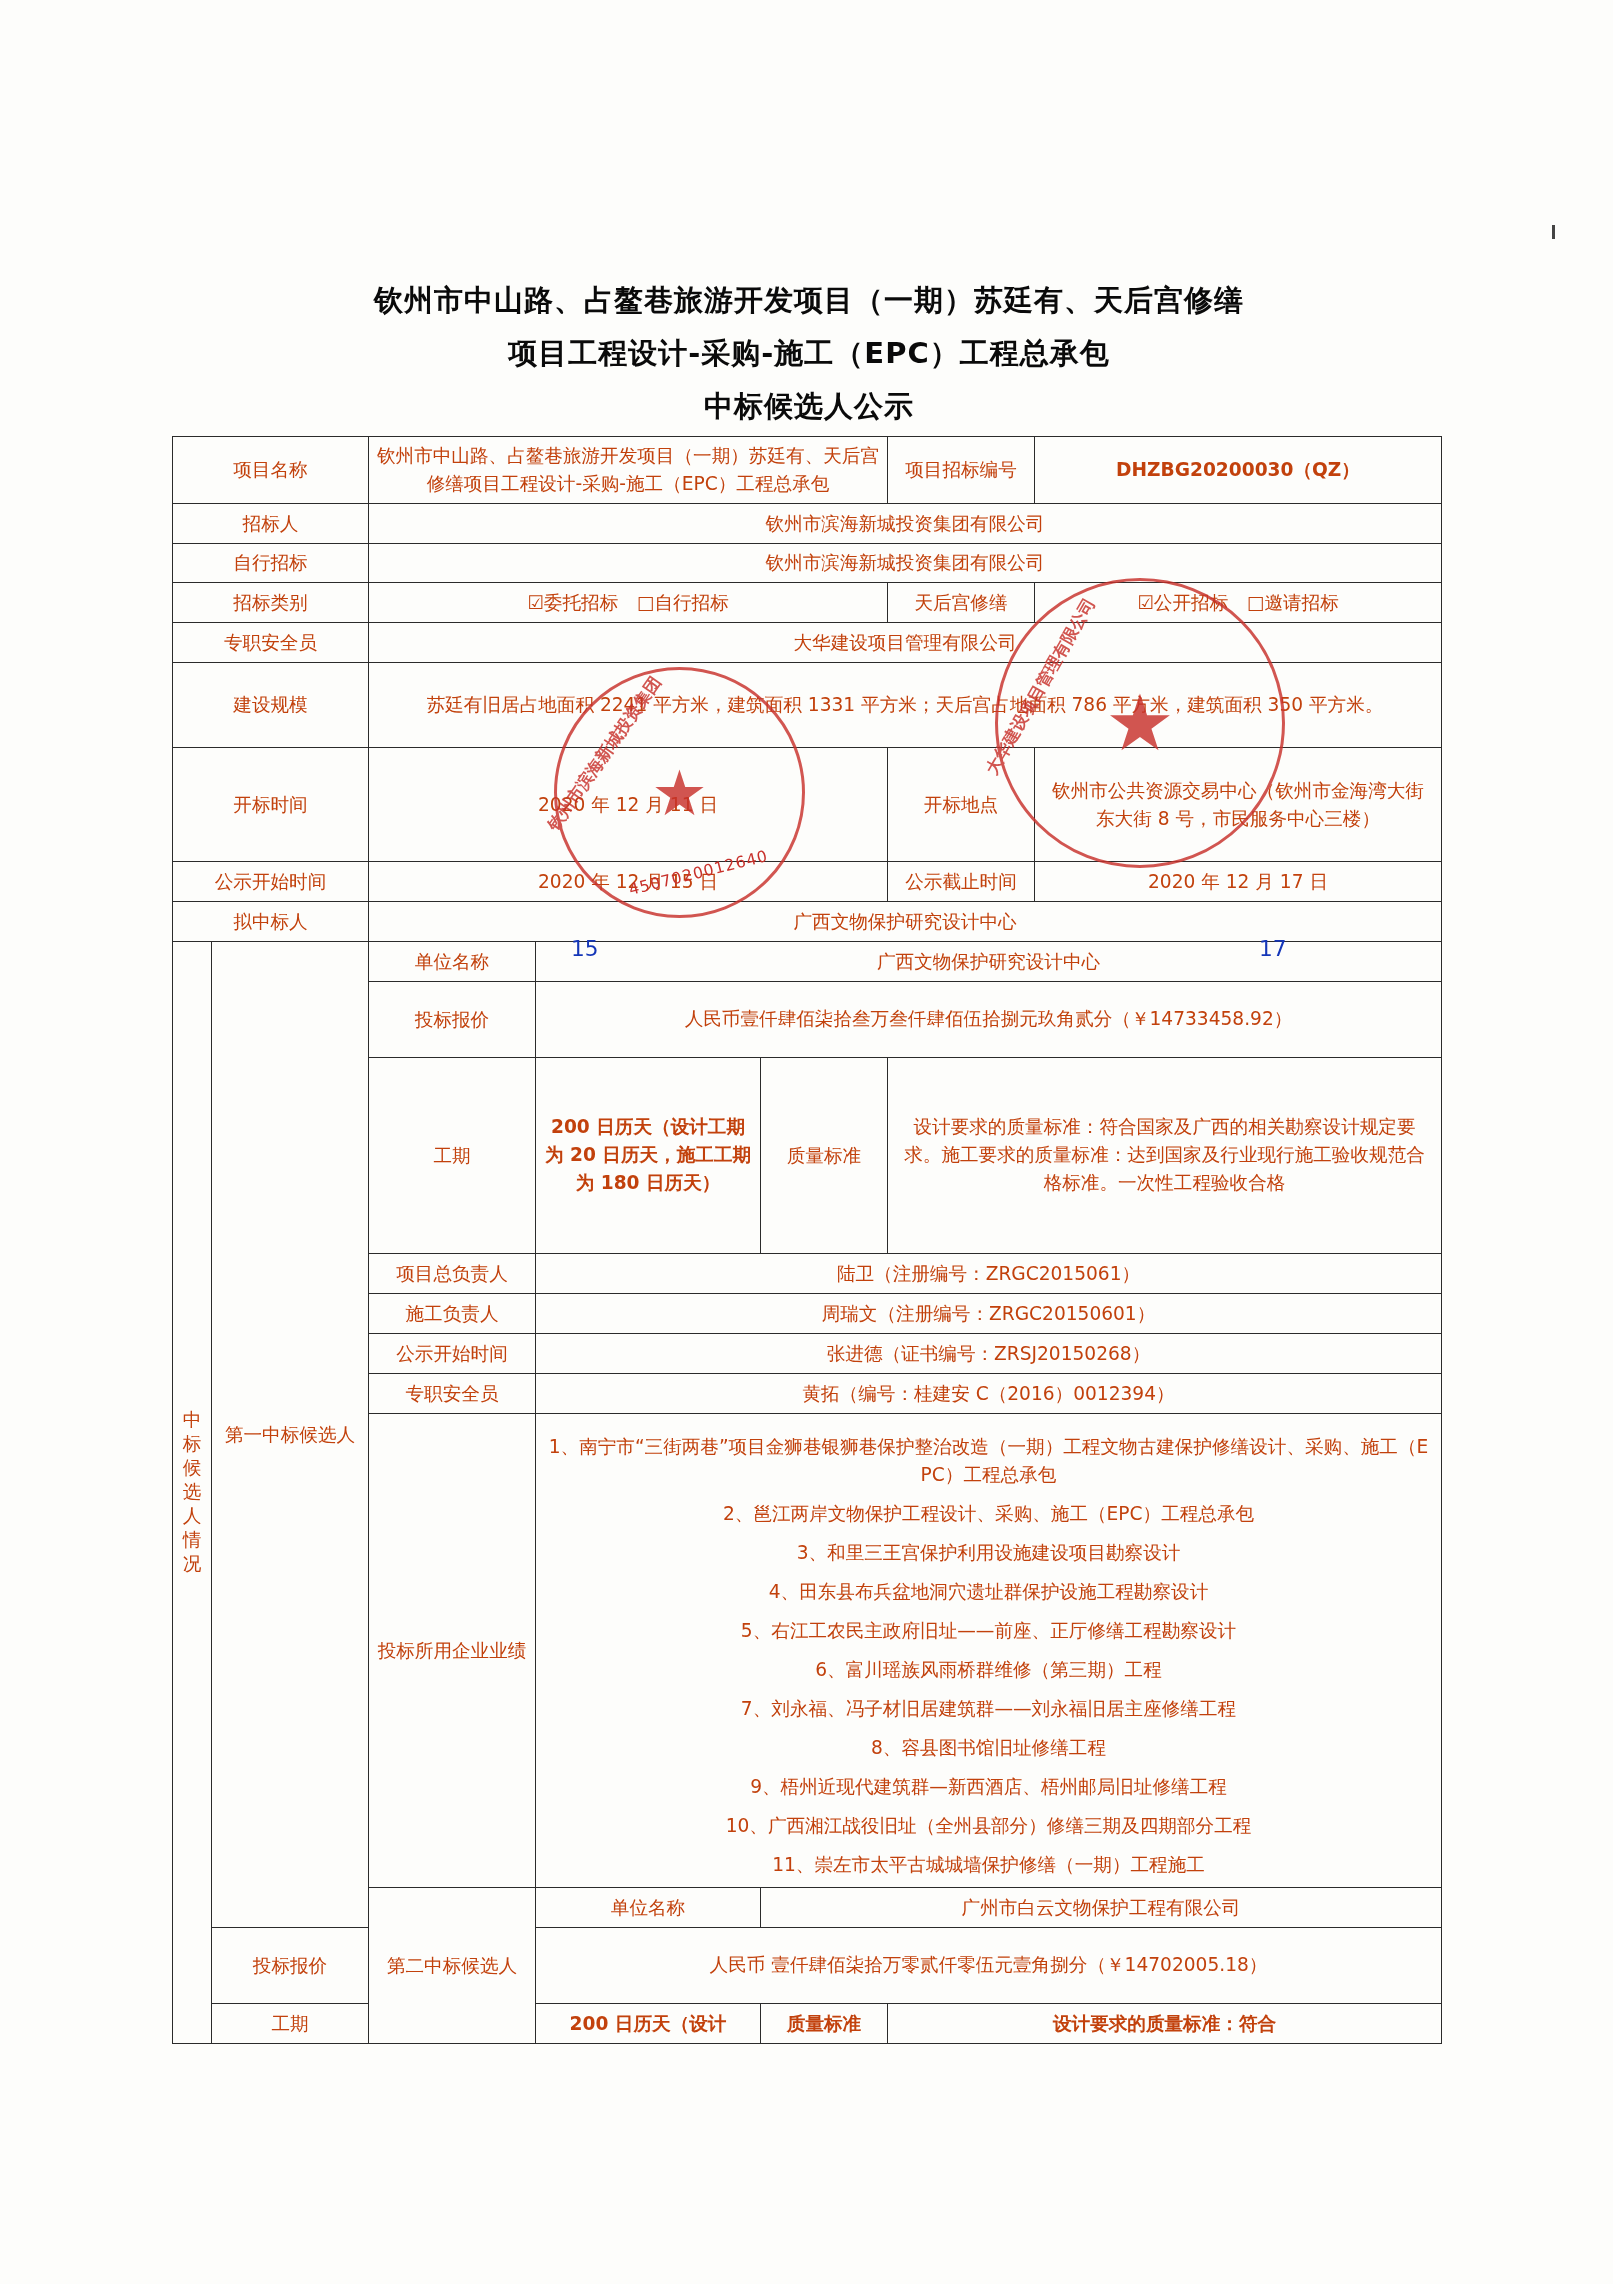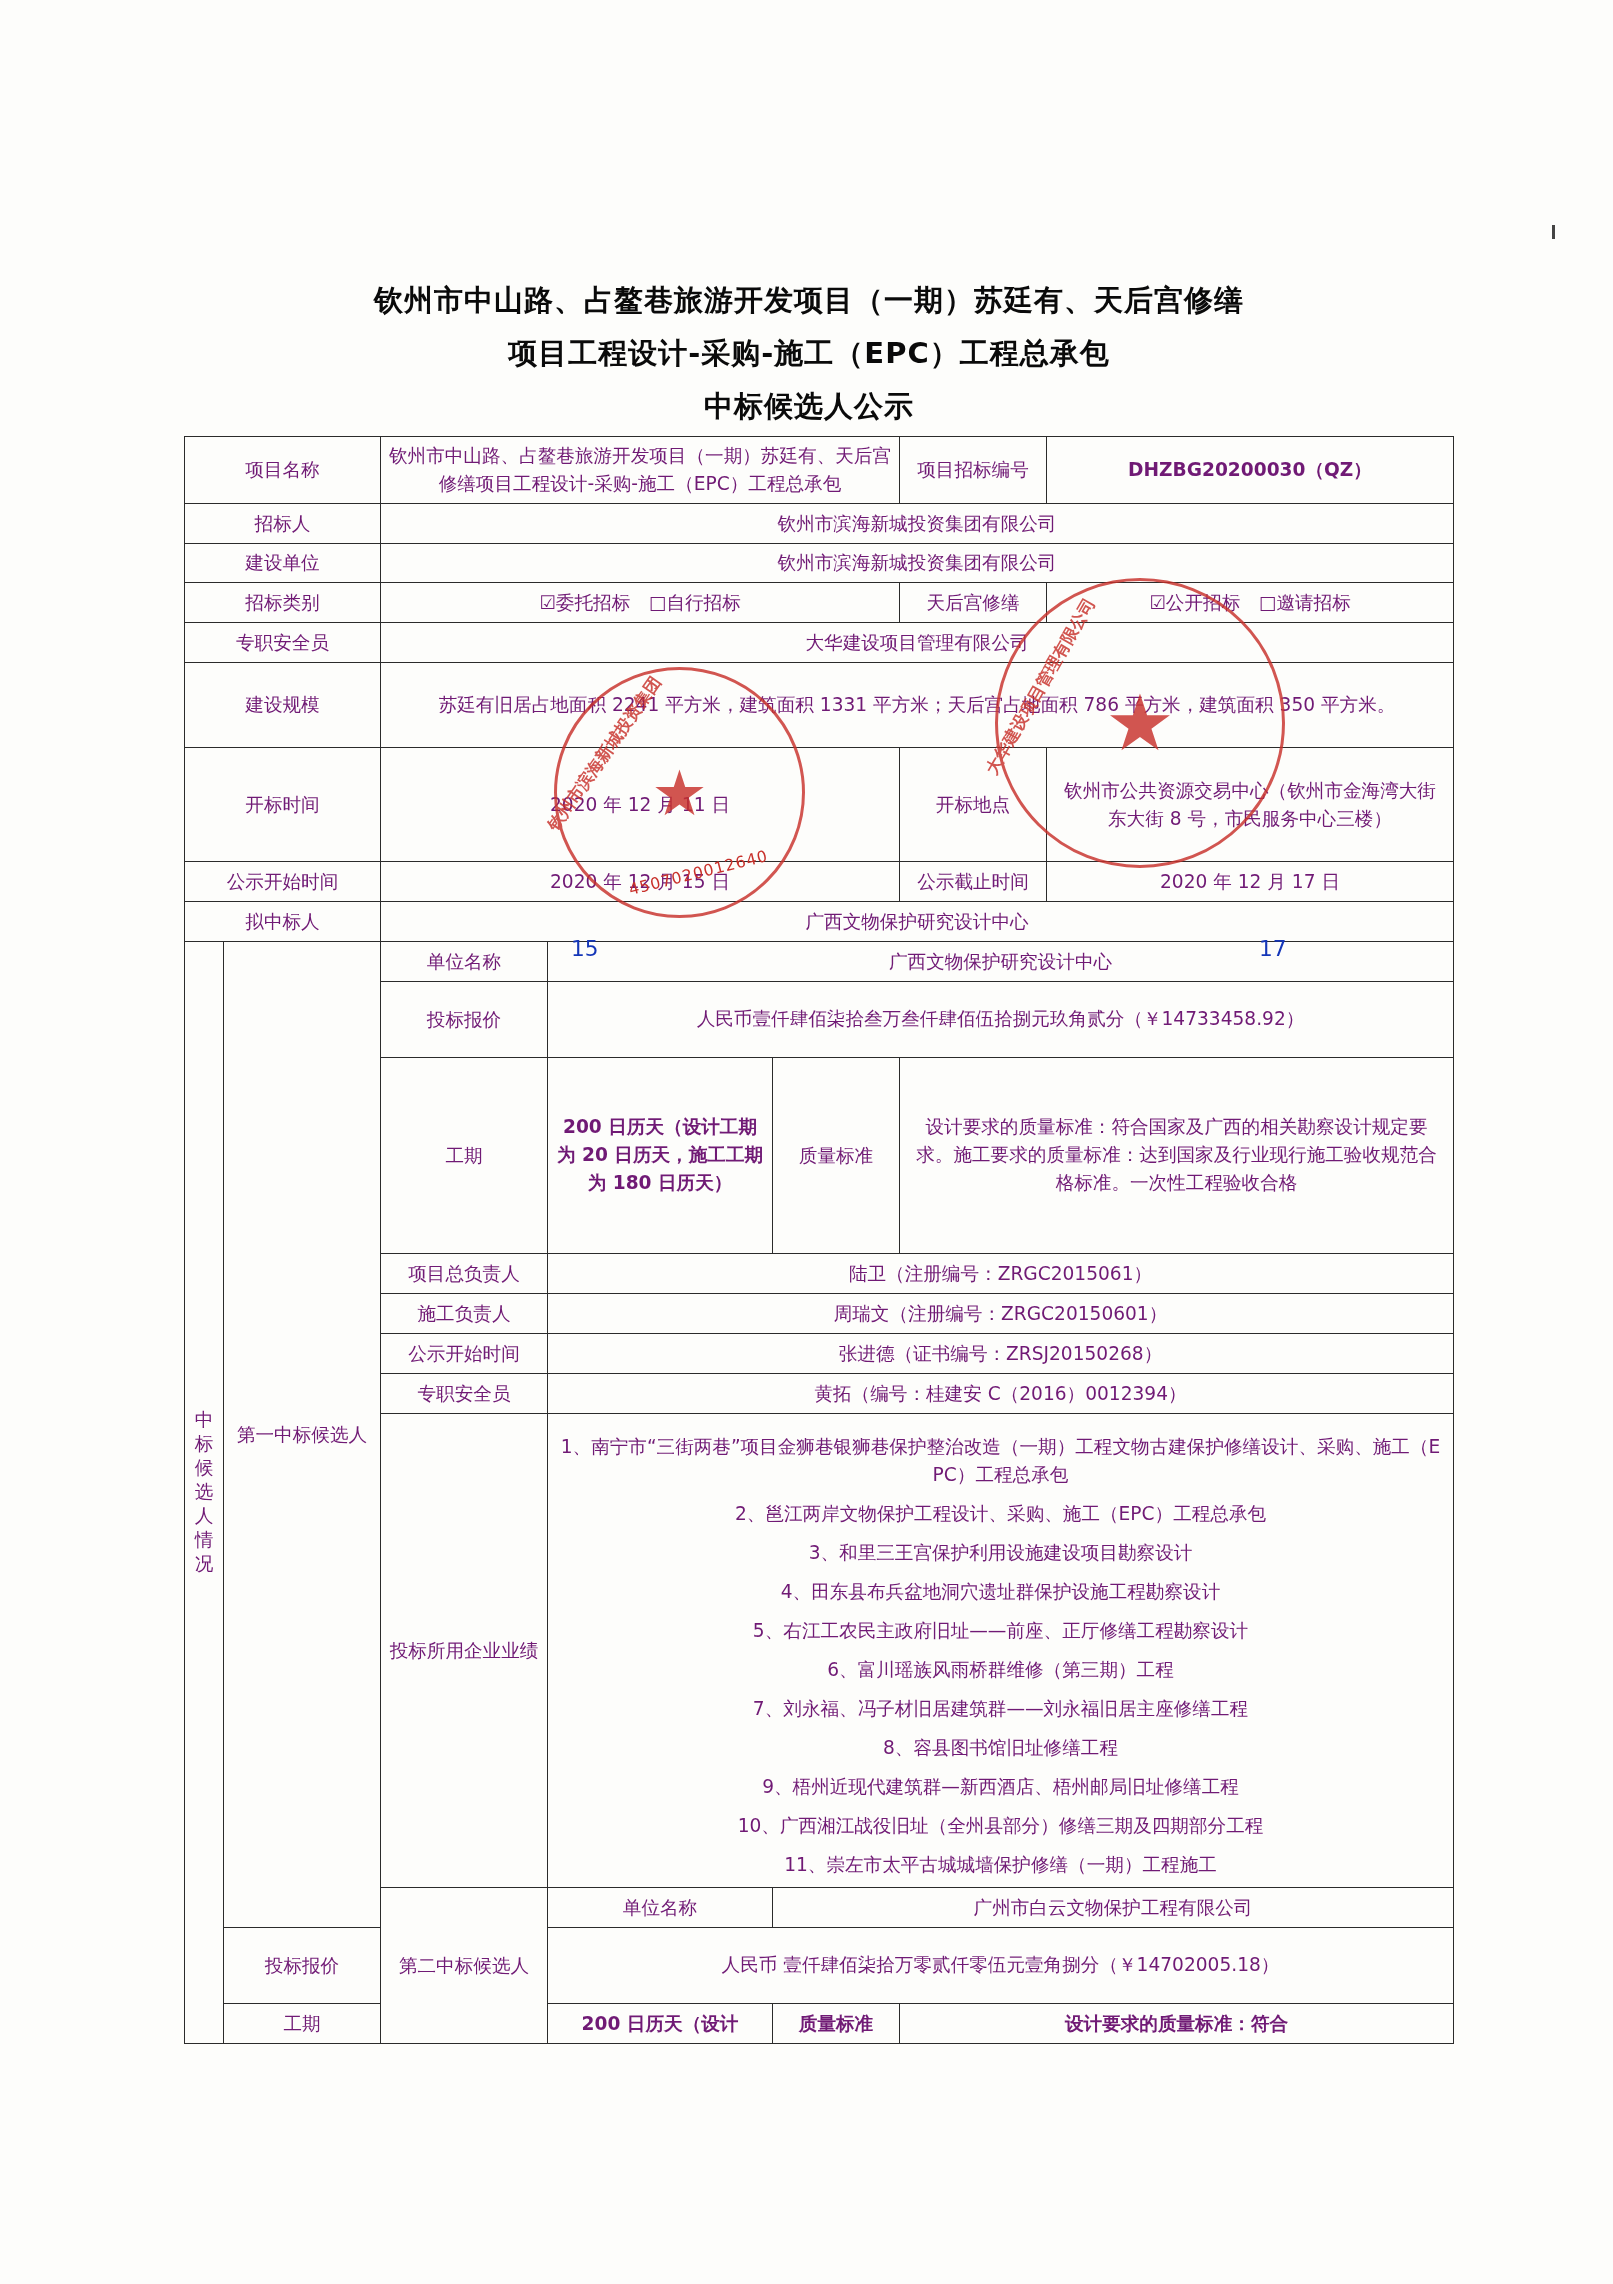--- a/index.html
+++ b/index.html
@@ -28,28 +28,28 @@
   }
   .title-line{
     font-size:29px;
     font-weight:bold;
     letter-spacing:1px;
     line-height:53px;
     color:#0a0a0a;
   }
   table.main{
     position:absolute;
-    left:184px;
+    left:172px;
     top:436px;
     width:1269px;
     border-collapse:collapse;
     table-layout:fixed;
     font-size:18.6px;
     line-height:29px;
-    color:#701a75;
+    color:#c2410c;
   }
   table.main td{
     border:1px solid #2b2b2b;
     padding:4.9px 7.8px;
     vertical-align:middle;
     word-break:break-all;
   }
   .c{text-align:center;}
   .l{text-align:center;}
   .vtop{vertical-align:top;}
@@ -155,21 +155,21 @@
         <td class="c">项目招标编号</td>
         <td class="c bold">DHZBG20200030（QZ）</td>
       </tr>
 
       <tr>
         <td class="c" colspan="2">招标人</td>
         <td class="l pl" colspan="5">钦州市滨海新城投资集团有限公司</td>
       </tr>
 
       <tr>
-        <td class="c" colspan="2">建设单位</td>
+        <td class="c" colspan="2">自行招标</td>
         <td class="l pl" colspan="5">钦州市滨海新城投资集团有限公司</td>
       </tr>
 
       <tr>
         <td class="c" colspan="2">招标类别</td>
         <td class="l pl" colspan="3">☑委托招标　□自行招标</td>
         <td class="c">天后宫修缮</td>
         <td class="c">☑公开招标　□邀请招标</td>
       </tr>
 

